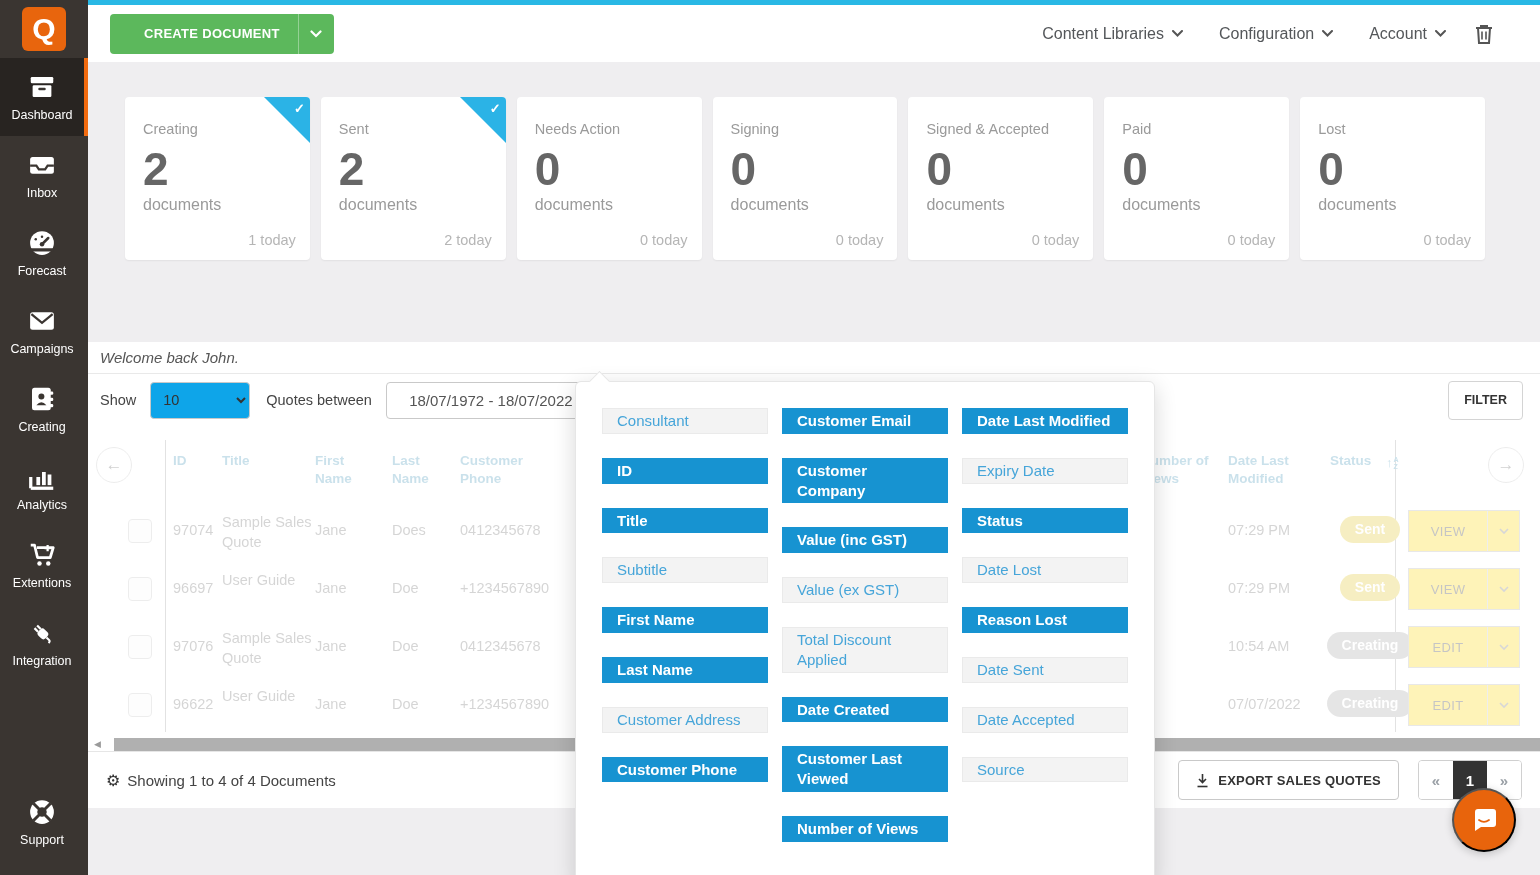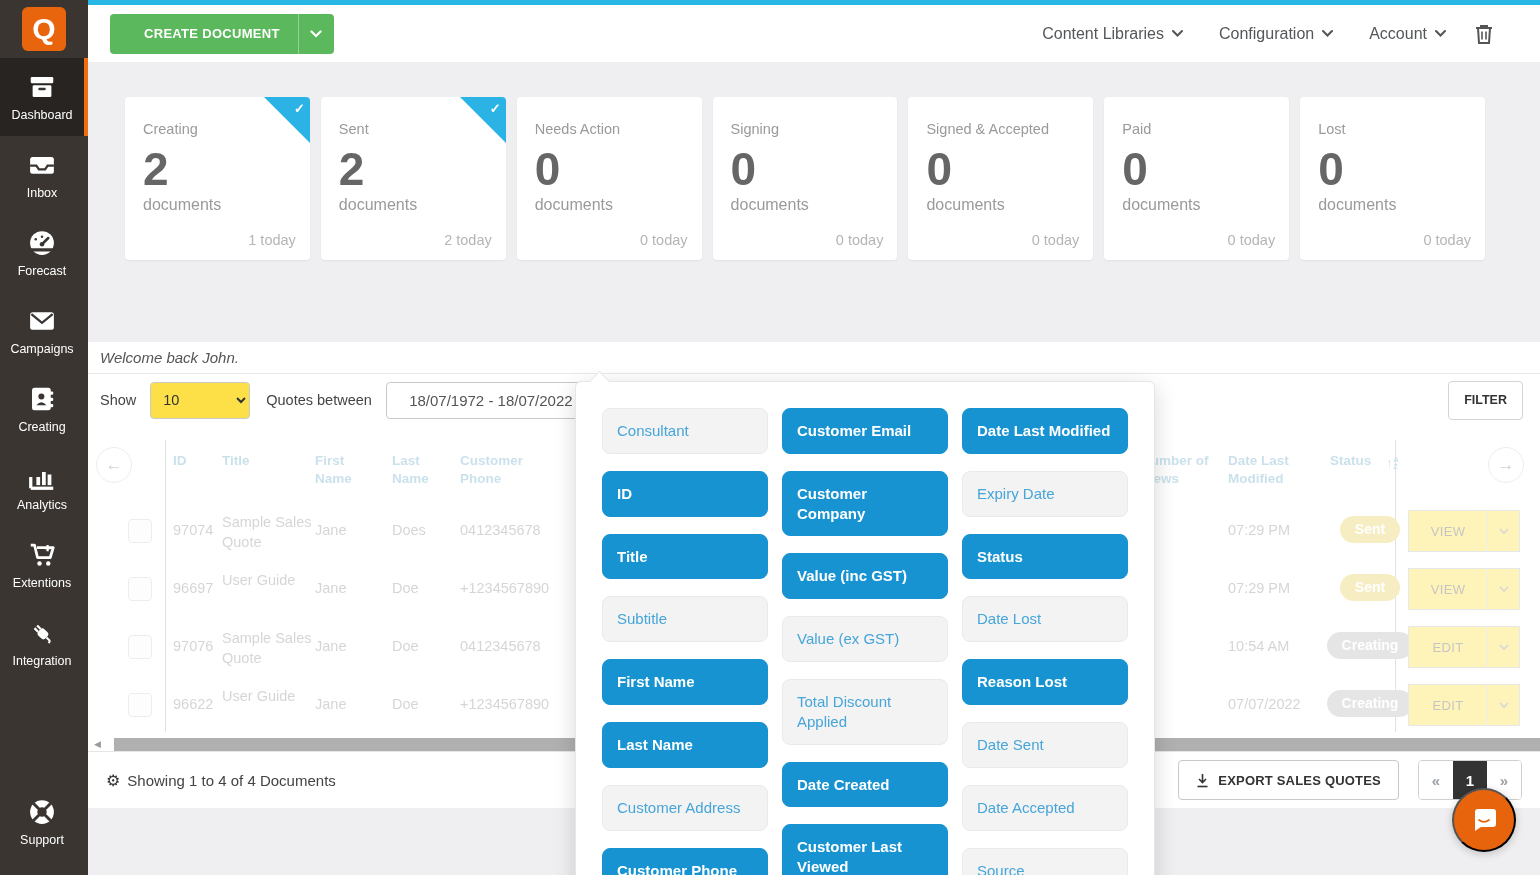--- a/index.html
+++ b/index.html
@@ -38,21 +38,21 @@
   .card .c-unit { color:#9a9a9a; font-size:16px; margin-top:0; }
   .card .c-today { position:absolute; right:14px; bottom:12px; color:#b5b5b5; font-size:14.5px; }
   .card .corner { position:absolute; top:0; right:0; width:0; height:0; border-top:46px solid #2bb3e6; border-left:46px solid transparent; }
   .card .corner-check { position:absolute; top:4px; right:5px; color:#fff; font-size:13px; font-weight:bold; }
 
   
   .panel { position:absolute; left:0; right:0; top:240px; height:466px; background:#fff;margin-top:40px; }
   .welcome { font-style:italic; color:#555; font-size:15px; padding:7px 12px; border-bottom:1px solid #e9e9e9; }
   .controls { position:absolute; left:12px; right:17px; top:38px; height:40px; display:flex; align-items:center; }
   .controls .c-lab { color:#444; font-size:14.5px; }
-  .show-select { margin-left:14px; width:100px; height:37px; border:1px solid #c9c9c9; border-radius:4px; font-size:14.5px; color:#333; padding:0 8px; font-family:inherit; background:#fde047; }
+  .show-select { margin-left:14px; width:100px; height:37px; border:1px solid #c9c9c9; border-radius:4px; font-size:14.5px; color:#333; padding:0 8px; font-family:inherit; background:#0ea5e9; }
   .between-lab { margin-left:16px; }
   .date-input { margin-left:14px; width:210px; height:37px; border:1px solid #c9c9c9; border-radius:4px; text-align:center; font-size:15px; color:#555; font-family:inherit; }
   .vcols-btn { margin-left:12px; height:39px; background:#fff; border:1px solid #d4d4d4; border-radius:4px; padding:0 16px; font-size:12.5px; font-weight:600; color:#333; letter-spacing:.2px; cursor:pointer; font-family:inherit; }
   .filter-btn { margin-left:auto; height:39px; background:#fff; border:1px solid #d4d4d4; border-radius:4px; padding:0 15px; font-size:12.5px; font-weight:600; color:#333; cursor:pointer; font-family:inherit; }
 
   
   .table-layer { position:absolute; left:0; right:0; top:98px; height:298px; opacity:.38; }
   .vline { position:absolute; top:0; bottom:6px; width:1px; background:#b5b5b5; }
   .vl1 { left:77px; } .vl2 { left:1307px; }
   .circ-btn { position:absolute; width:36px; height:36px; border-radius:50%; border:1px solid #cfcfcf; background:#fff; color:#888; font-size:17px; display:flex; align-items:center; justify-content:center; cursor:pointer; }
@@ -90,21 +90,21 @@
   .export-btn { display:flex; align-items:center; gap:9px; background:#fff; border:1px solid #c9c9c9; border-radius:4px; height:40px; padding:0 17px; font-size:13px; font-weight:600; color:#333; letter-spacing:.2px; cursor:pointer; font-family:inherit; }
   .pager { display:flex; border:1px solid #d0d0d0; border-radius:4px; overflow:hidden; height:40px; }
   .pg { width:34px; display:flex; align-items:center; justify-content:center; font-size:15px; font-weight:bold; color:#9aa0a6; cursor:pointer; background:#fff; border:none; font-family:inherit; }
   .pg.current { background:#333; color:#fff; }
 
   
   .popover { position:absolute; left:575px; top:381px; width:580px; min-height:376px; background:#fff; border:1px solid #e6e6e6; border-radius:6px; box-shadow:0 6px 22px rgba(0,0,0,.16); z-index:40; padding:26px 26px 18px 26px; }
   .popover .arrow { position:absolute; top:-8px; left:16px; width:15px; height:15px; background:#fff; border-left:1px solid #e6e6e6; border-top:1px solid #e6e6e6; transform:rotate(45deg); }
   .pop-grid { display:grid; grid-template-columns:1fr 1fr 1fr; column-gap:14px; align-items:start; }
   .pop-col { display:flex; flex-direction:column; }
-  .toggle { width:100%; text-align:left; border-radius:8px; padding:12px 14px; font-size:15px; line-height:1.32; margin-bottom:17px; cursor:pointer; font-family:inherit; }
+  .toggle { width:100%; text-align:left; border-radius:0; padding:2px 14px; font-size:15px; line-height:1.32; margin-bottom:24px; cursor:pointer; font-family:inherit; }
   .toggle.on { background:#1793d1; border:1px solid #1793d1; color:#fff; font-weight:600; }
   .toggle.off { background:#f3f3f3; border:1px solid #eaeaea; color:#46a5d9; font-weight:400; }
 
   
   .fab { position:absolute; right:24px; bottom:23px; width:64px; height:64px; border-radius:50%; background:#e8640c; display:flex; align-items:center; justify-content:center; cursor:pointer; z-index:50; box-shadow:0 2px 8px rgba(0,0,0,.2); }
 </style>
 </head>
 <body>
 
 <div class="screen">

